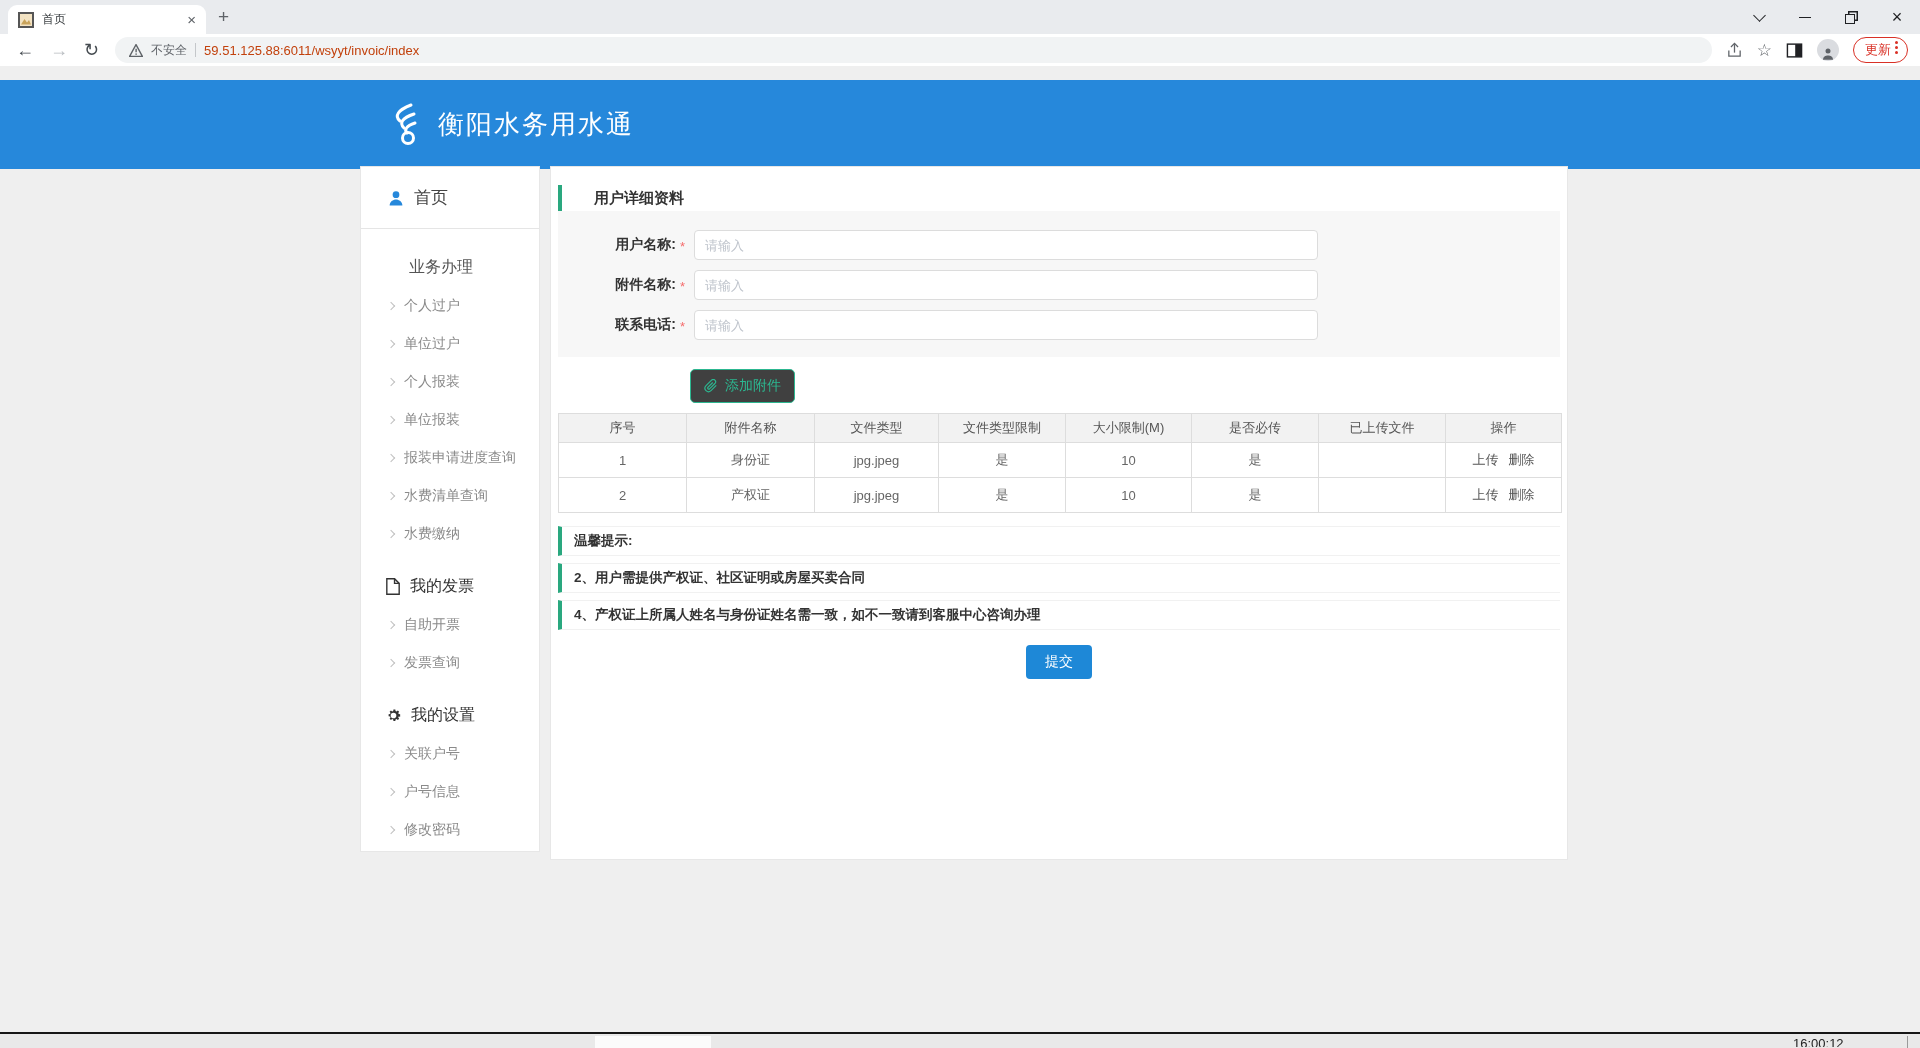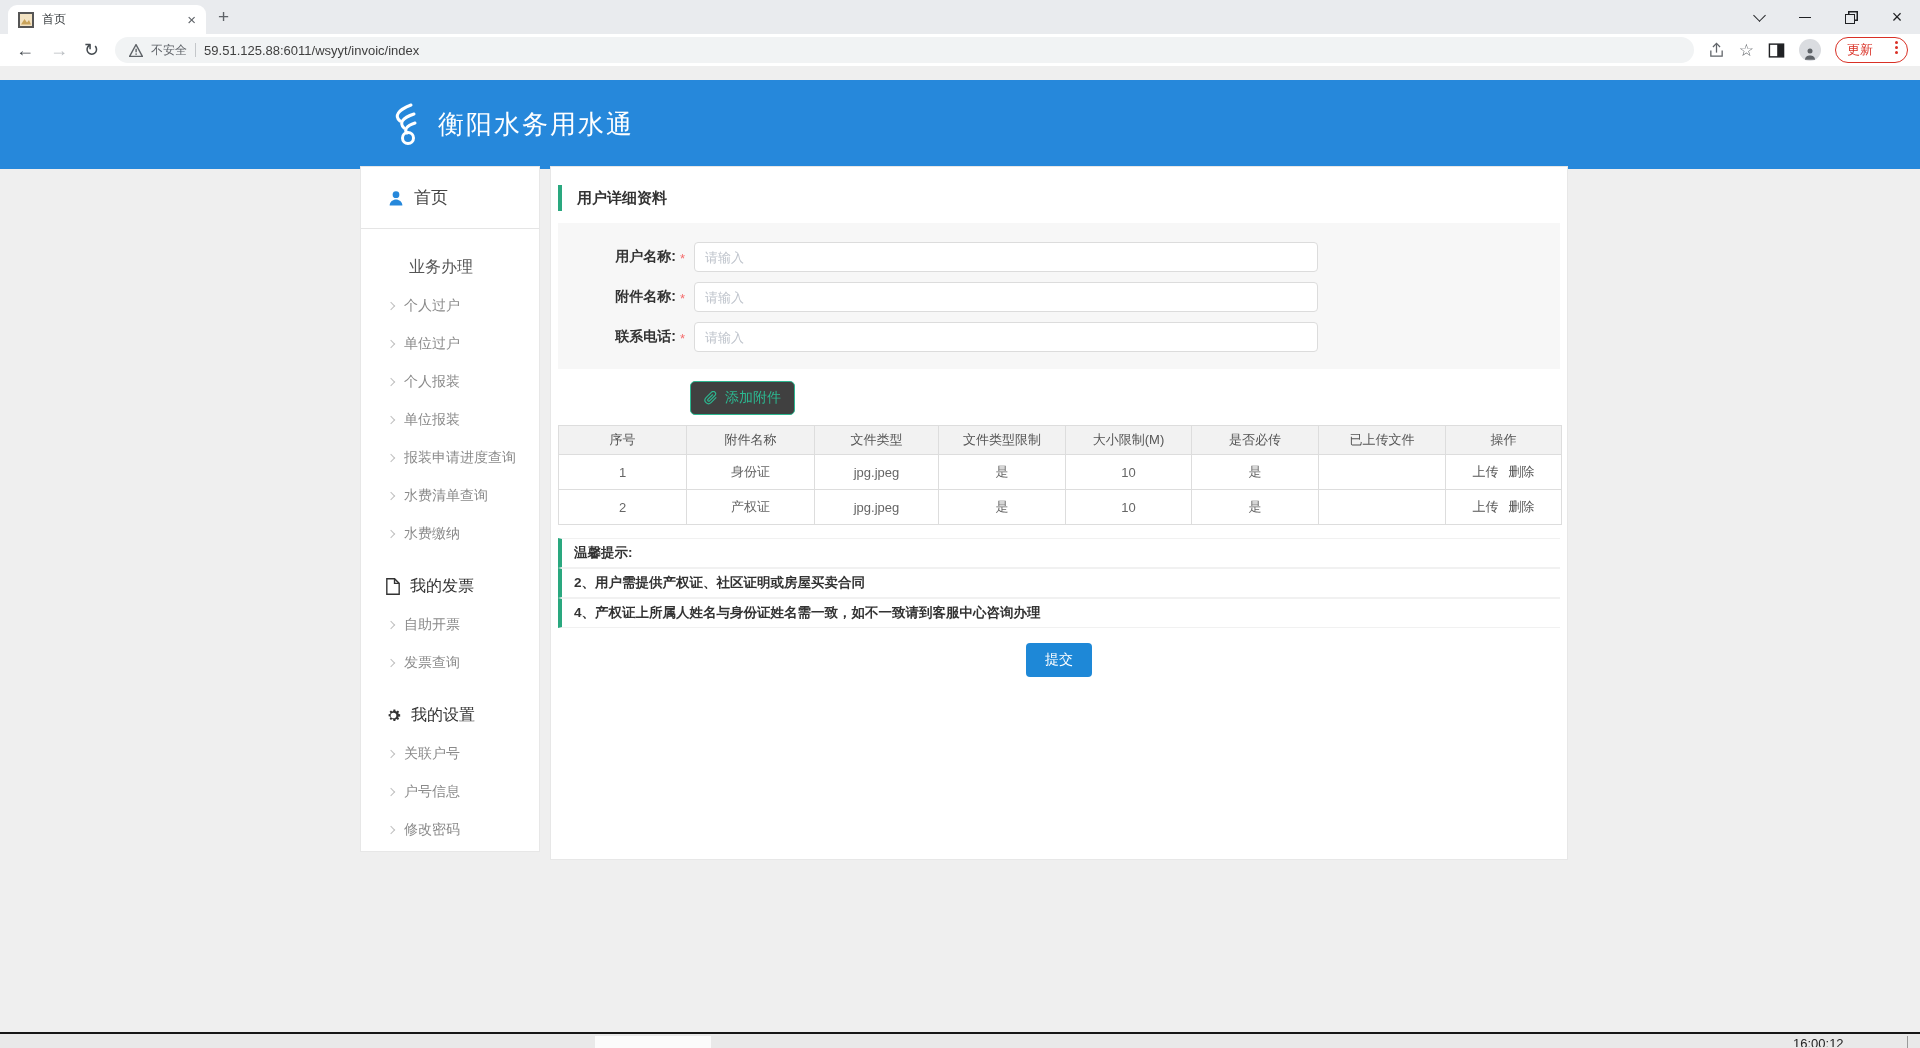--- a/index.html
+++ b/index.html
@@ -23,26 +23,26 @@
   .restore-glyph { width:10px; height:10px; border:1.5px solid #202124; box-shadow:3px -3px 0 -1.5px #e9ebee, 3px -3px 0 0 #202124; margin:3px 0 0 -3px; }
   .close-glyph { font-size:18px; font-weight:300; line-height:1; }
 
   .toolbar { position:absolute; top:34px; left:0; width:1920px; height:32px; background:#fff; display:flex; align-items:center; }
   .nav-icon { font-size:18px; color:#454b50; margin-left:16px; line-height:1; }
   .nav-icon.disabled { color:#b9bdc1; }
   .urlbar { flex:1; height:26px; background:#f1f3f4; border-radius:14px; margin:0 14px 0 16px; display:flex; align-items:center; padding:0 14px; gap:8px; }
   .warn-tri { flex:0 0 auto; }
   .sec-label { font-size:12px; color:#5f6368; }
   .url-divider { width:1px; height:14px; background:#c4c7ca; }
-  .url-text { font-size:13px; color:#404040; }
+  .url-text { font-size:13px; color:#c2410c; }
   .tb-right { display:flex; align-items:center; gap:14px; margin-right:12px; }
   .tb-ic { color:#5f6368; }
   .star-glyph { font-size:17px; }
   .avatar-circle { width:22px; height:22px; border-radius:50%; background:#dadce0; display:flex; align-items:flex-end; justify-content:center; overflow:hidden; }
-  .update-pill { display:flex; align-items:flex-start; gap:22px; border:1.5px solid #d93025; color:#d93025; border-radius:14px;
+  .update-pill { display:flex; align-items:flex-start; gap:4px; border:1.5px solid #d93025; color:#d93025; border-radius:14px;
                  padding:3px 9px 3px 11px; font-size:13px; }
   .dots3 { display:flex; flex-direction:column; gap:2px; }
   .dots3 i { width:3px; height:3px; border-radius:50%; background:#d93025; }
 
   
   .site-header { position:absolute; top:80px; left:0; width:1920px; height:89px; background:#2688db; }
   .brand { position:absolute; left:384px; top:22px; display:flex; align-items:center; gap:12px; }
   .brand-title { color:#fff; font-size:26px; font-family:"DejaVu Serif", serif; letter-spacing:2px; }
   .header-user { position:absolute; left:1200px; top:105px; display:flex; align-items:center; gap:8px; color:#fff; font-size:15px; }
   .redact-box { display:inline-block; width:116px; height:19px; background:rgba(255,255,255,0.72); border-radius:2px; margin:0 1px 0 4px; }
@@ -54,40 +54,40 @@
   .side-home { height:62px; border-bottom:1px solid #e5e5e5; display:flex; align-items:center; gap:9px; padding-left:26px;
                font-size:17px; color:#444; }
   .side-group-plain { height:40px; margin-top:18px; display:flex; align-items:center; padding-left:48px; font-size:16px; color:#555; }
   .side-group { height:40px; margin-top:13px; display:flex; align-items:center; gap:9px; padding-left:24px; font-size:16px; color:#333; }
   .side-item { height:38px; display:flex; align-items:center; gap:10px; padding-left:27px; font-size:14px; color:#8a8a8a; }
   .chev { width:6px; height:6px; border-top:1.5px solid #c0c0c0; border-right:1.5px solid #c0c0c0; transform:rotate(45deg); flex:0 0 auto; }
 
   
   .content { position:absolute; left:550px; top:166px; width:1018px; height:694px; background:#fff; border:1px solid #e7e7e7;
              padding:18px 7px 0 7px; }
-  .section-title { border-left:4px solid #2aa87f; height:26px; line-height:26px; padding-left:15px; font-size:15px;
-                   font-weight:bold; color:#333; margin-bottom:12px; }
+  .section-title { border-left:4px solid #2aa87f; height:26px; line-height:26px; padding-left:32px; font-size:15px;
+                   font-weight:bold; color:#333; }
   .form-area { background:#f7f7f7; padding:9px 0 7px 0; }
   .form-row { display:flex; align-items:center; height:30px; margin:10px 0; }
   .form-label { width:118px; text-align:right; font-size:14px; font-weight:bold; color:#333; }
   .req-star { color:#f56c6c; font-size:13px; margin:2px 6px 0 4px; width:8px; }
   .form-input { width:624px; height:30px; border:1px solid #dcdcdc; border-radius:4px; background:#fff; padding:0 10px;
                 font-size:13px; color:#333; outline:none; font-family:"Liberation Sans", sans-serif; }
   .form-input::placeholder { color:#bfc4cc; }
   .attach-btn { display:inline-flex; align-items:center; gap:7px; margin:12px 0 10px 132px; background:#404040;
                 border:1px solid #2cb790; color:#2cb790; border-radius:5px; padding:7px 13px; font-size:14px; }
 
   table.attach-table { width:1004px; border-collapse:collapse; text-align:center; }
   .attach-table th { background:#f2f2f2; border:1px solid #ddd; height:29px; font-size:13px; font-weight:normal; color:#555; }
   .attach-table td { border:1px solid #ddd; height:35px; font-size:13px; color:#666; }
   .op-link { margin:0 5px; color:#555; }
 
   .tips { margin-top:13px; }
   .tip-row { border-left:4px solid #2aa87f; border-top:1px solid #f1f1f1; border-bottom:1px solid #f1f1f1;
-             padding:6px 0 6px 12px; font-size:13.5px; font-weight:bold; color:#333; line-height:16px; }
+             padding:6px 0 6px 12px; font-size:13.5px; font-weight:bold; color:#333; margin-bottom:7px; line-height:16px; }
   .submit-btn { display:block; margin:15px auto 0 auto; width:66px; height:34px; background:#1e88d7; color:#fff; border:none;
                 border-radius:4px; font-size:14px; font-family:"Liberation Sans", sans-serif; }
 
   
   .taskbar { position:absolute; left:0; bottom:0; width:1920px; height:16px; background:#e9e9e9; border-top:2px solid #161616; }
   .task-item { position:absolute; left:595px; top:2px; width:116px; height:14px; background:#fbfbfb; }
   .task-clock { position:absolute; left:1793px; top:2px; width:70px; height:11px; overflow:hidden; font-size:13px; color:#222; line-height:15px; }
   .task-divider { position:absolute; right:12px; top:2px; width:1px; height:14px; background:#9a9a9a; }
 
   svg { display:block; }

